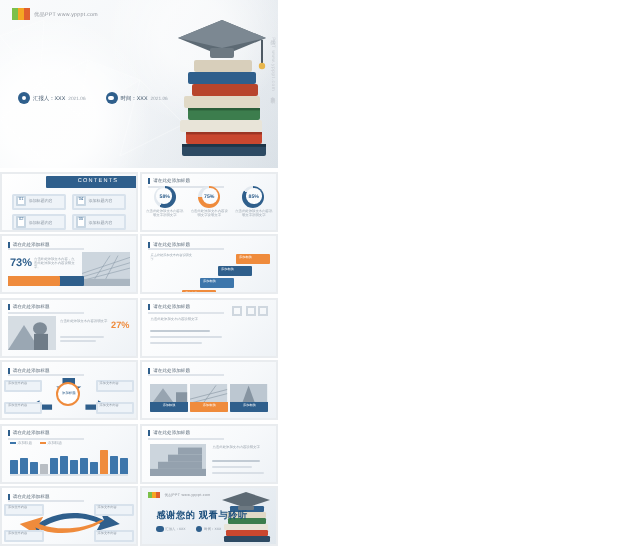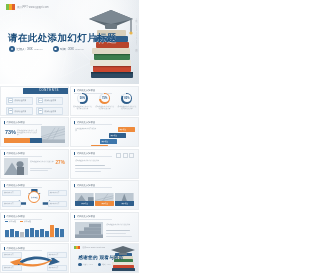--- a/index.html
+++ b/index.html
@@ -186,21 +186,20 @@
       </g>
       <g>
         <polygon points="24,8 46,17 24,26 2,17" fill="#5d6a74"></polygon>
         <polygon points="24,8 46,17 24,22 2,17" fill="#7c8892"></polygon>
         <rect x="18" y="22" width="12" height="5" rx="1" fill="#6d7982"></rect>
         <line x1="44" y1="18" x2="44" y2="30" stroke="#4e5a64" stroke-width="1"></line>
         <circle cx="44" cy="31" r="1.6" fill="#e8b64c"></circle>
       </g>
     </svg>
 
-    <div class="ctitle">请在此处添加幻灯片标题</div>
 
     <div class="cbadges">
       <div class="cbadge">
         <span class="dot"></span>
         <span class="b1">汇报人：XXX</span>
         <span class="b2">2021.06</span>
       </div>
       <div class="cbadge">
         <span class="dot"></span>
         <span class="b1">时间：XXX</span>

